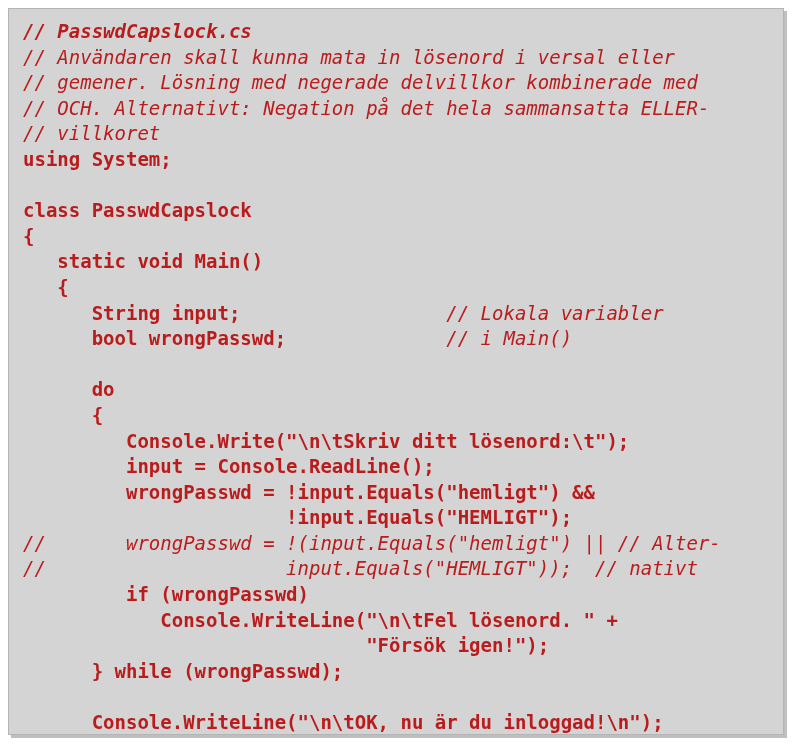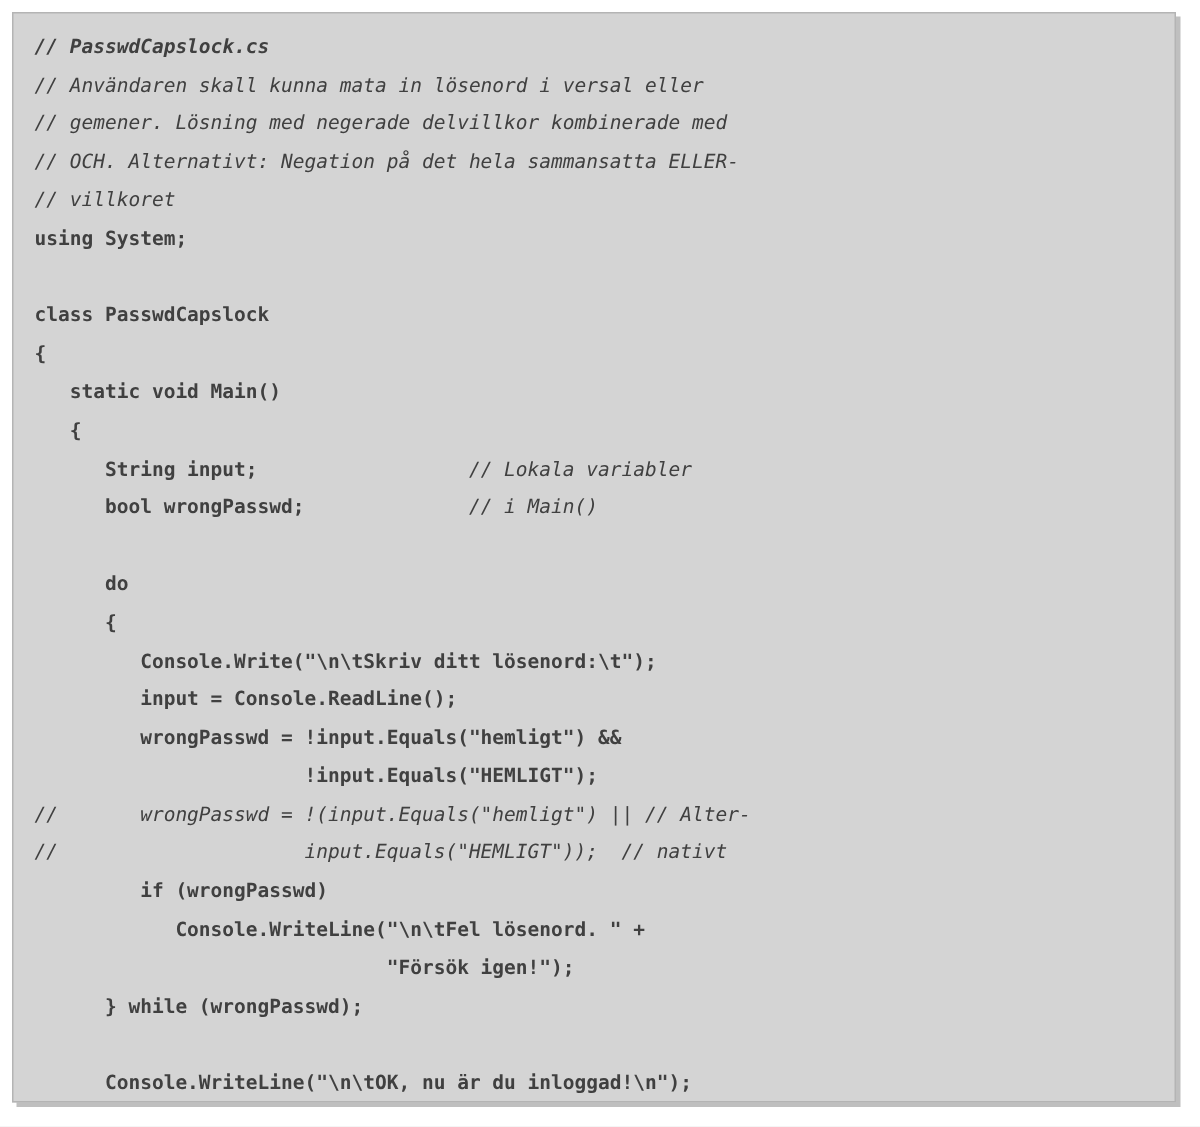--- a/index.html
+++ b/index.html
@@ -21,23 +21,23 @@
     box-sizing: border-box;
     background: #d4d4d4;
     border: 1px solid #b4b4b4;
     box-shadow: 3px 3px 0 rgba(0,0,0,0.25);
     overflow: hidden;
   }
   #code-listing {
     margin: 0;
     padding: 10px 12px 10px 14px;
     font-family: "DejaVu Sans Mono", monospace;
-    font-size: 13px;
+    font-size: 19px;
     line-height: 25.6px;
-    color: #404040;
+    color: #b91c1c;
     white-space: pre;
     letter-spacing: 0px;
   }
   .ln {
     display: block;
     min-height: 25.6px;
   }
   .cmt {
     font-style: italic;
   }

